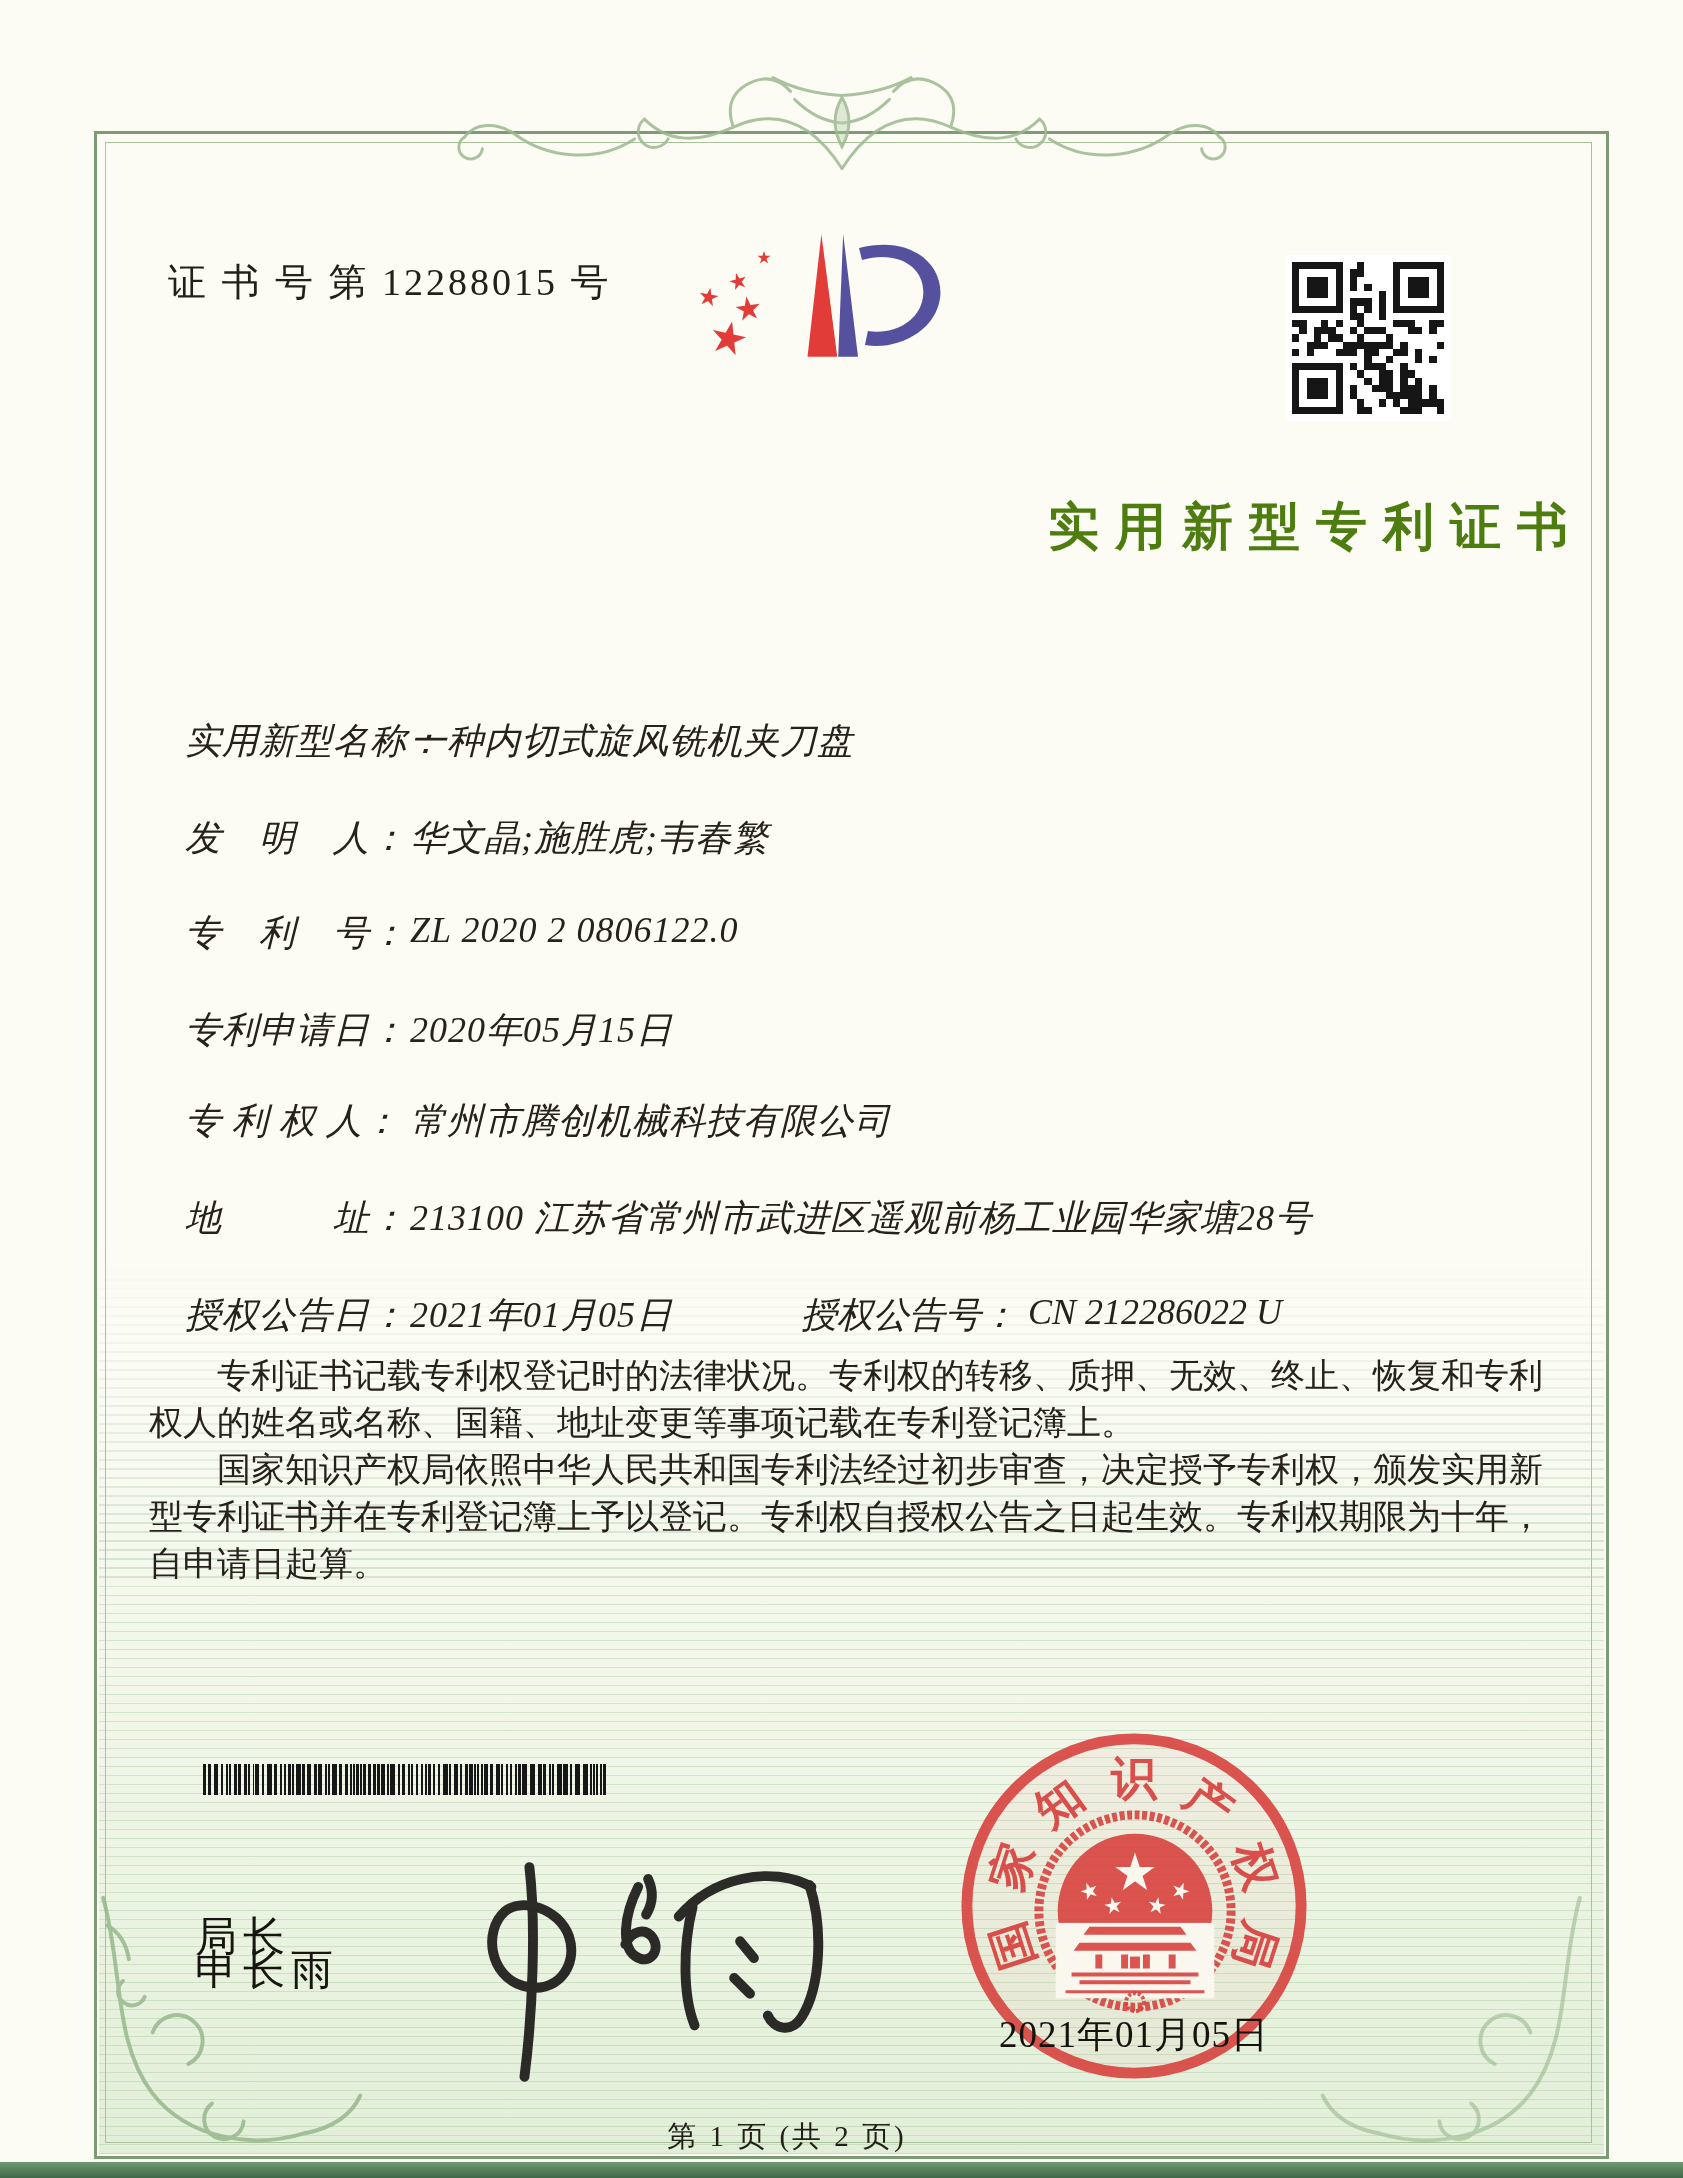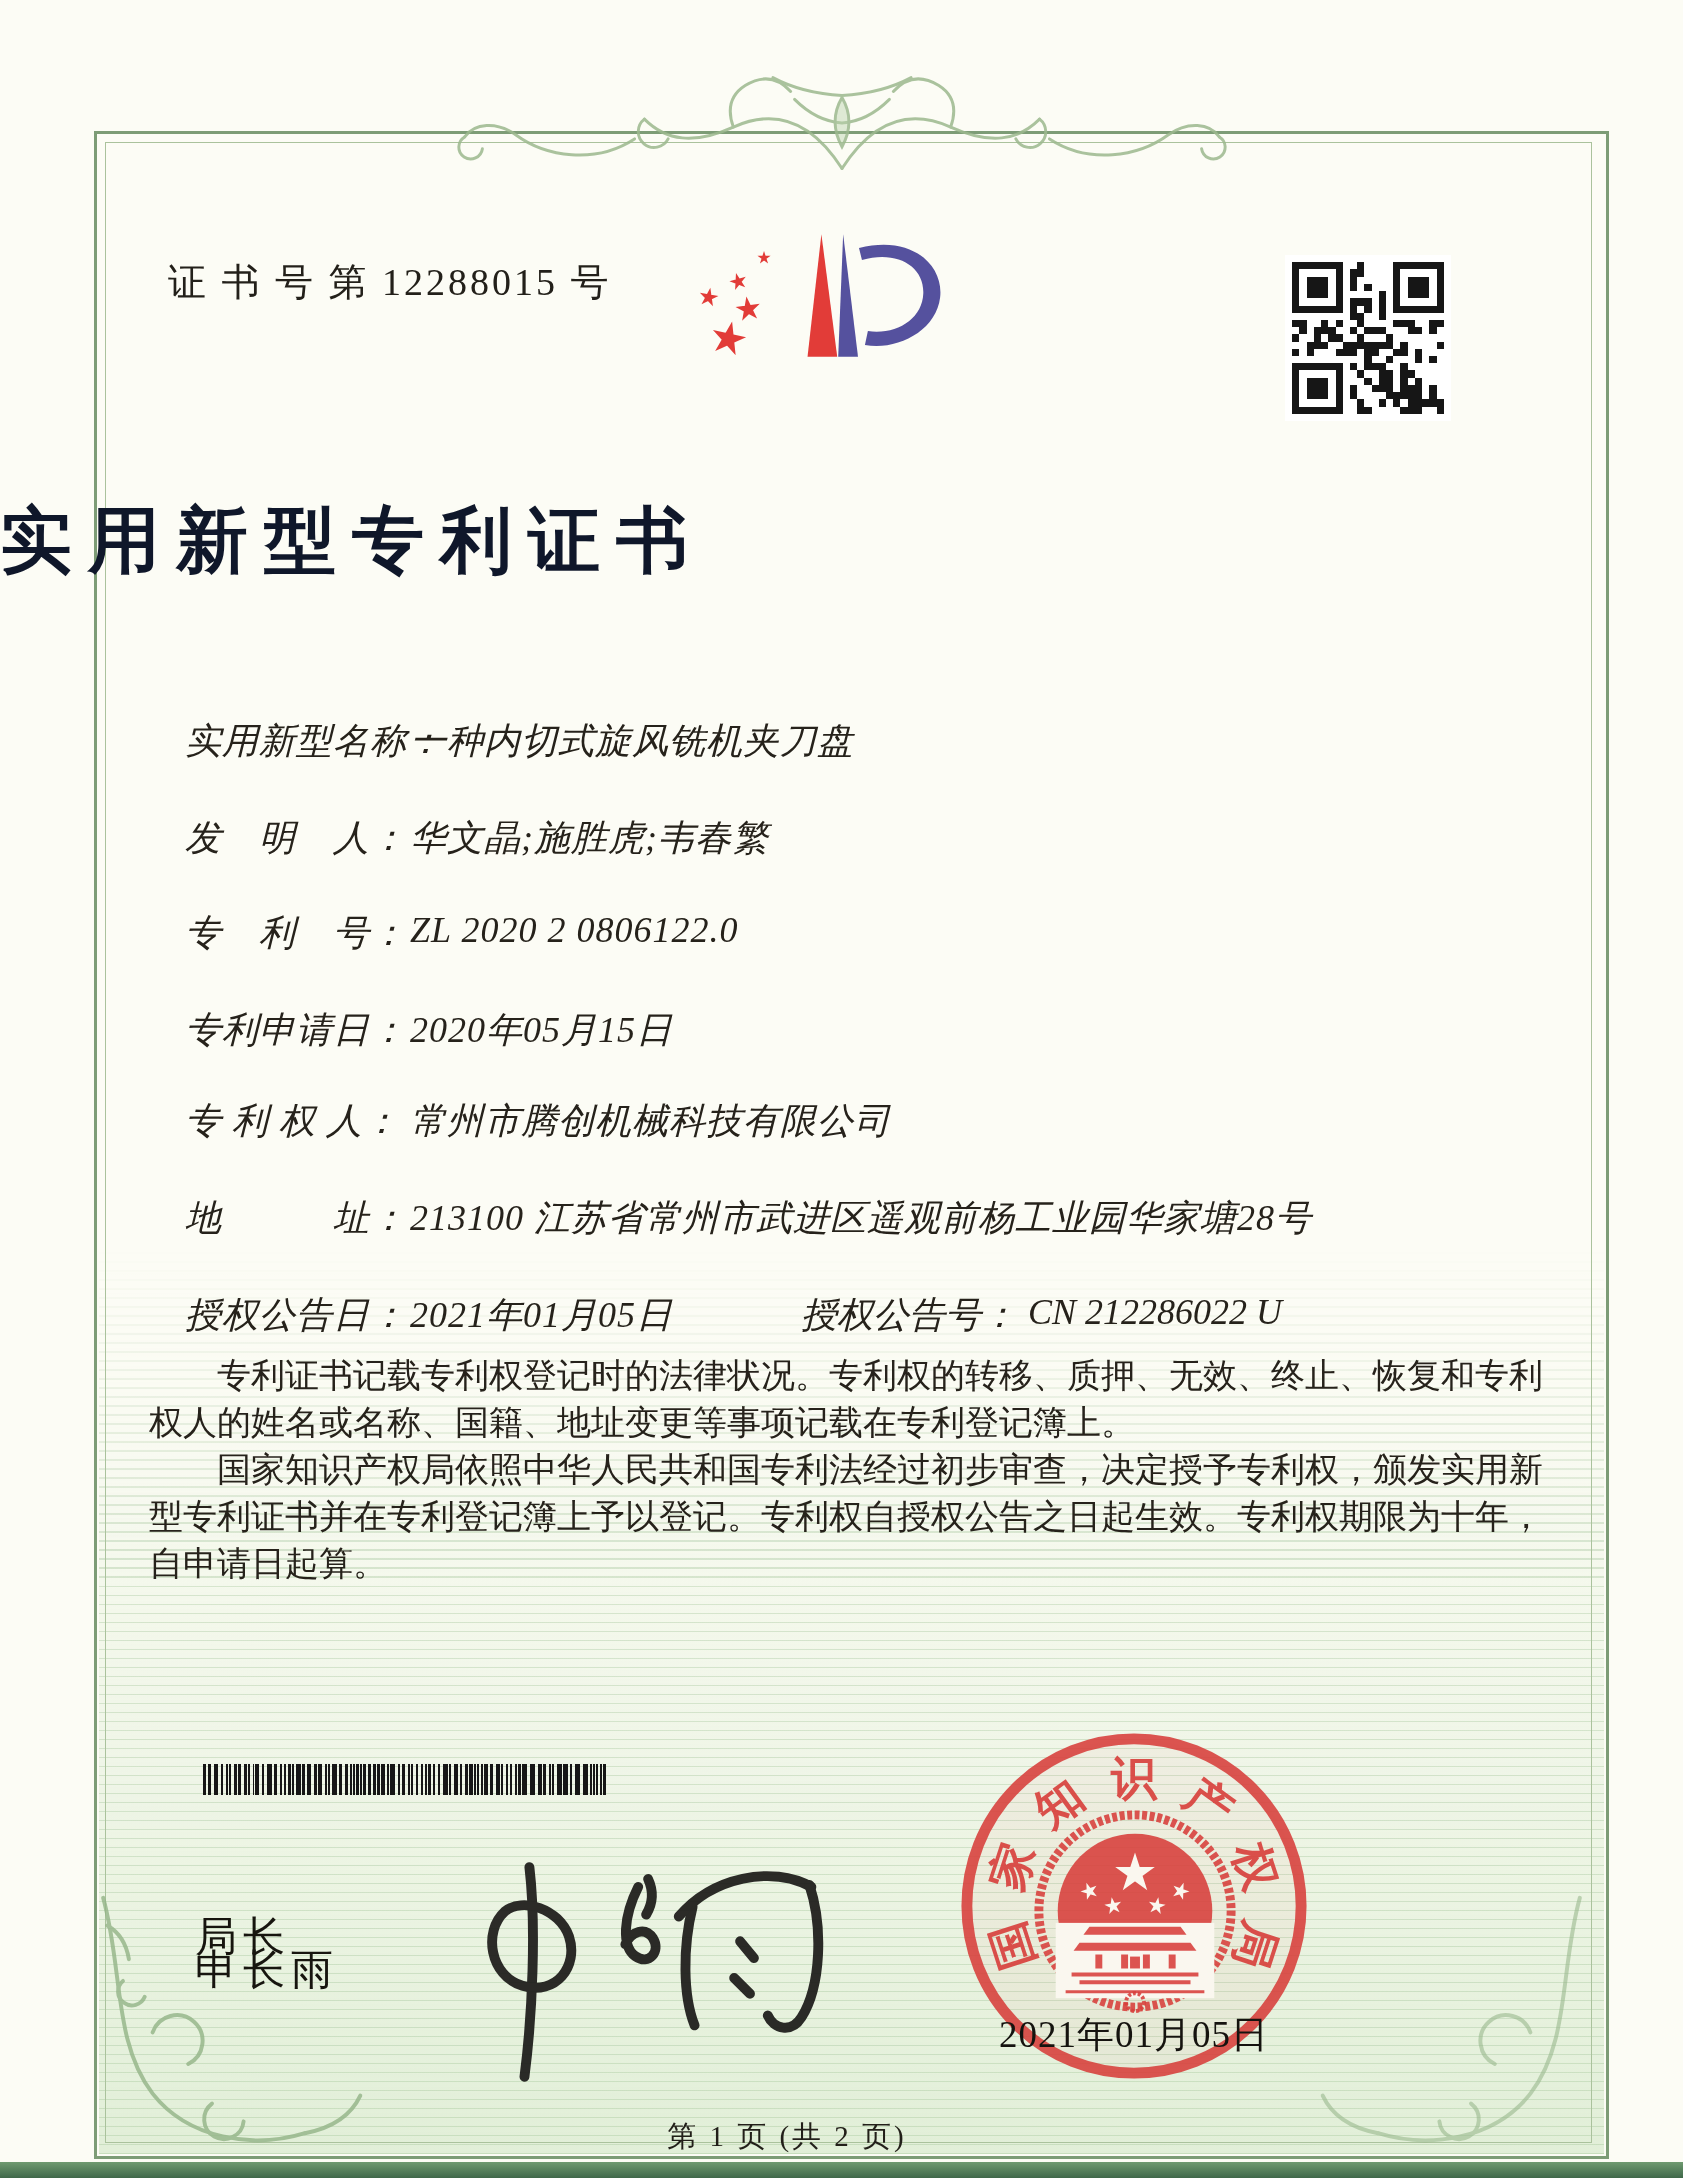--- a/index.html
+++ b/index.html
@@ -19,22 +19,22 @@
   .frame-outer{position:absolute;left:94px;top:131px;width:1509px;height:2022px;border:3px solid #7d9c76;z-index:1;}
   .frame-inner{position:absolute;left:105px;top:142px;width:1485px;height:1999px;border:1px solid #aac29c;z-index:1;}
   .bottom-band{position:absolute;left:0;top:2162px;width:1683px;height:16px;z-index:2;
     background:linear-gradient(#6f9a70,#3f684a);}
 
   .ornament{z-index:2;pointer-events:none;}
 
   .cert-no{left:168px;top:257px;font-size:38px;letter-spacing:3px;color:#23201a;z-index:2;white-space:nowrap;}
   .logo{left:673px;top:228px;z-index:2;}
   .qr{left:1285px;top:255px;width:166px;height:166px;background:#fff;z-index:2;}
-  .title{left:0;top:493px;width:1584px;text-align:left;font-size:72px;font-weight:700;
-         letter-spacing:16px;color:#0f172a;z-index:2;white-space:nowrap;}
+  .title{left:0;top:493px;width:1584px;text-align:right;font-size:51px;font-weight:700;
+         letter-spacing:16px;color:#4d7c0f;z-index:2;white-space:nowrap;}
 
   .field-row{position:absolute;left:185px;width:1376px;height:51px;font-size:36px;color:#26221b;
              white-space:nowrap;z-index:2;font-style:italic;}
   .f-label{position:absolute;left:0;letter-spacing:1px;}
   .f-value{position:absolute;left:225px;letter-spacing:1px;}
   .g-label2{position:absolute;left:616px;}
   .g-value2{position:absolute;left:843px;}
 
   .paras{left:149px;top:1352px;width:1394px;z-index:2;}
   .paras p{margin:0;font-size:34px;line-height:47px;text-align:justify;text-indent:2em;

